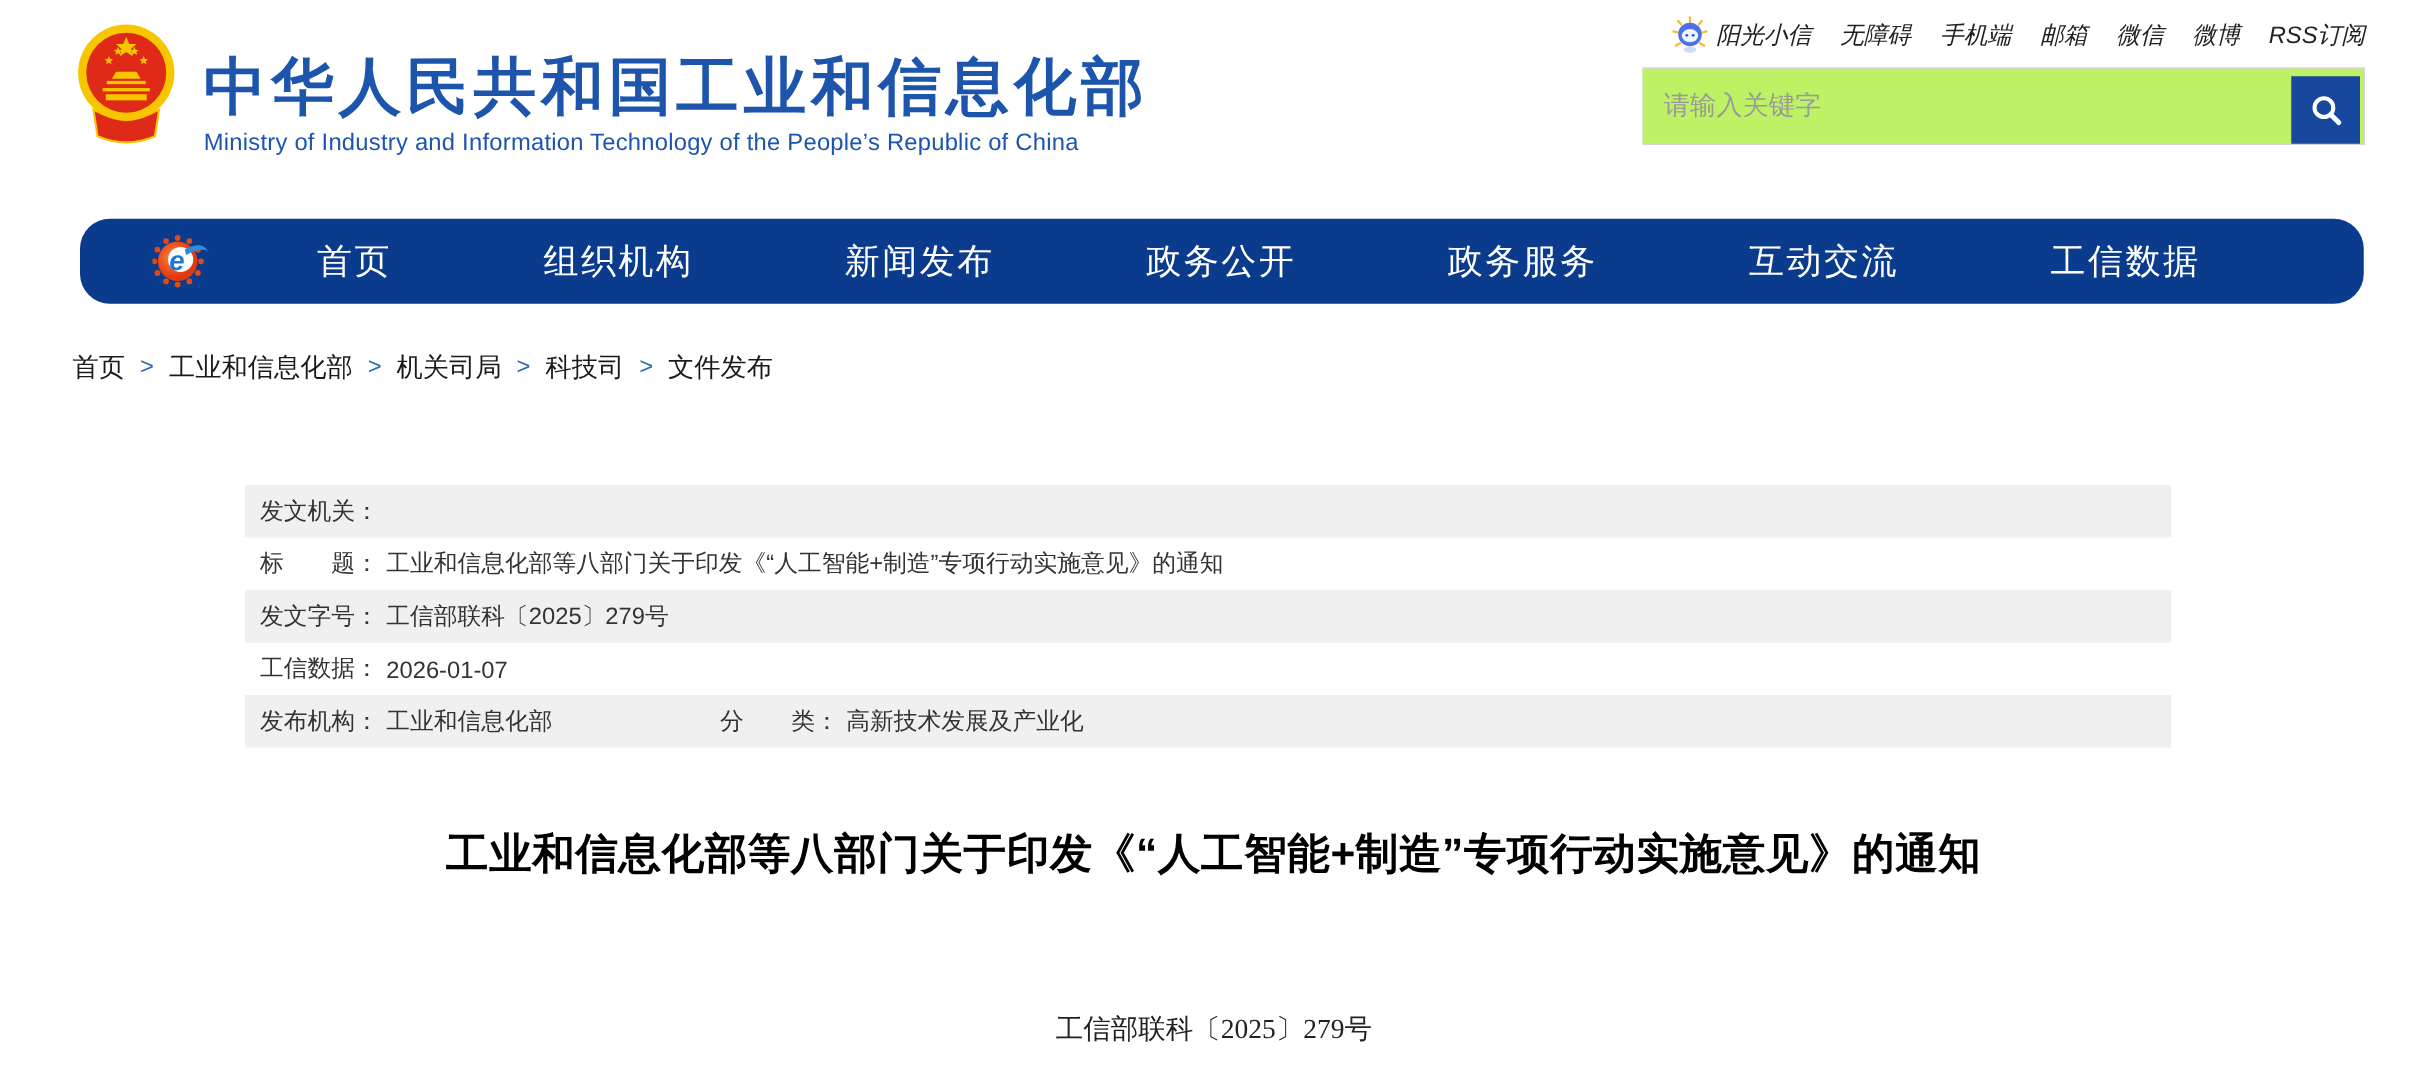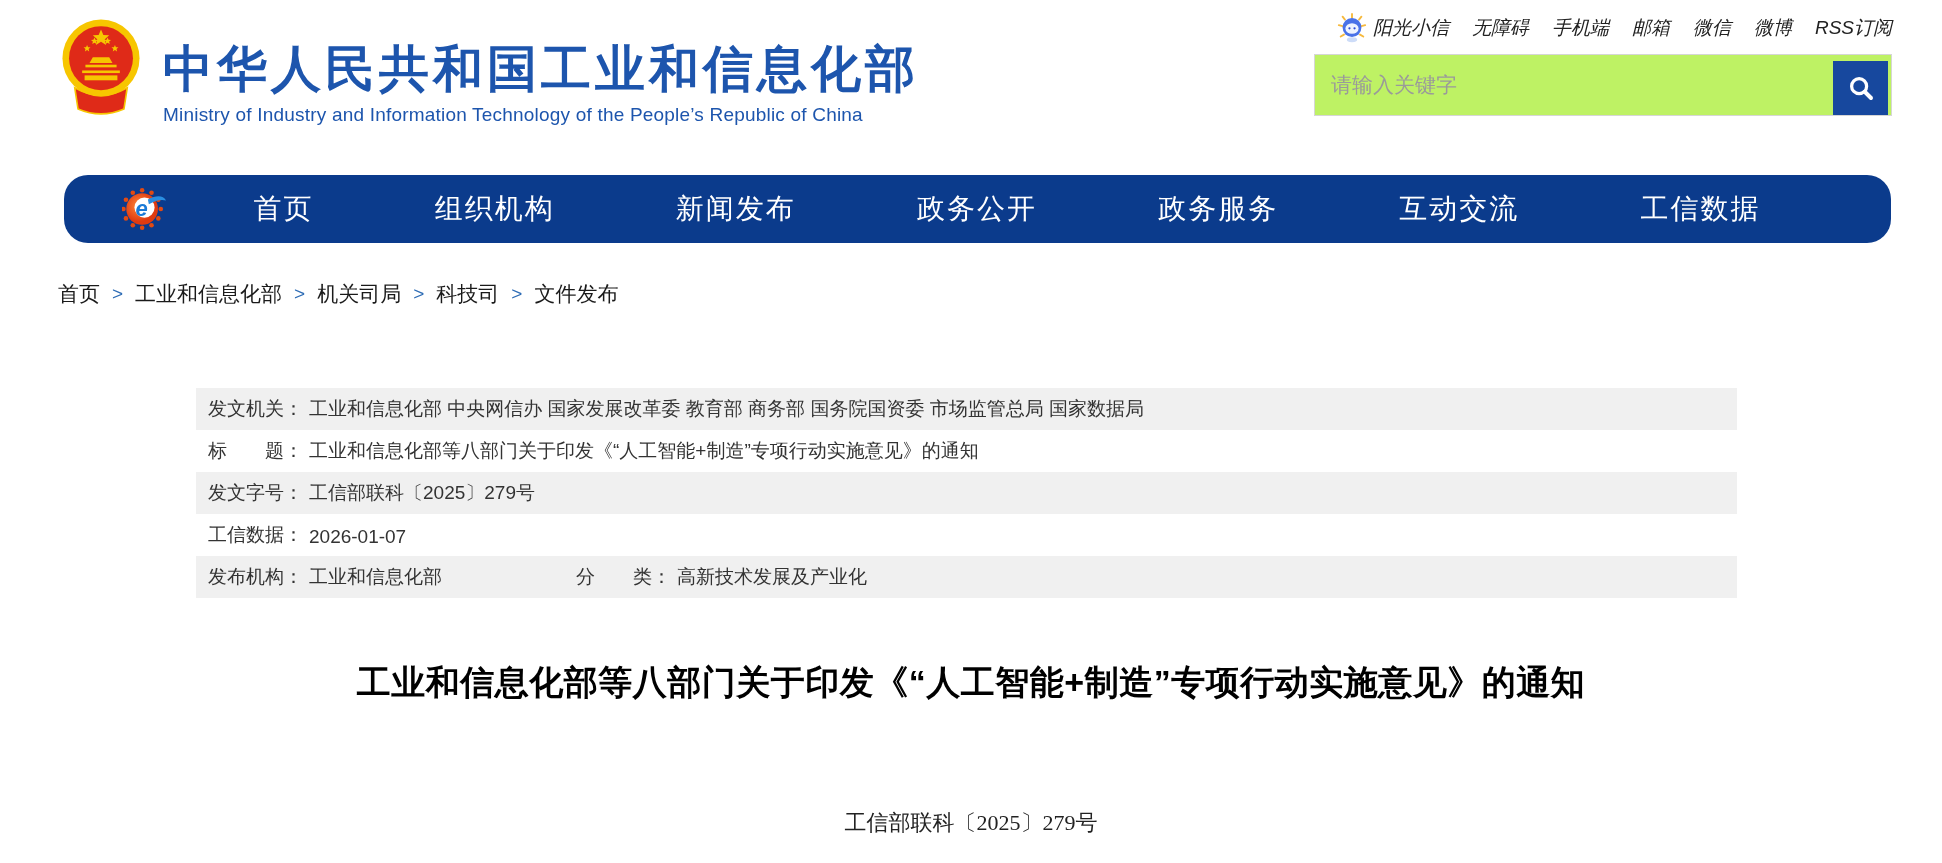--- a/index.html
+++ b/index.html
@@ -179,21 +179,20 @@
     <span class="crumb-sep">&gt;</span>
     <span class="crumb">科技司</span>
     <span class="crumb-sep">&gt;</span>
     <span class="crumb">文件发布</span>
   </div>
 
 <div class="doc-meta" id="doc-meta">
     <div class="meta-row">
       <div class="meta-cell">
         <span class="meta-label">发文机关：</span>
-        <span class="meta-value">工业和信息化部 中央网信办 国家发展改革委 教育部 商务部 国务院国资委 市场监管总局 国家数据局</span>
       </div>
     </div>
     <div class="meta-row">
       <div class="meta-cell">
         <span class="meta-label">标　　题：</span>
         <span class="meta-value">工业和信息化部等八部门关于印发《“人工智能+制造”专项行动实施意见》的通知</span>
       </div>
     </div>
     <div class="meta-row">
       <div class="meta-cell">

